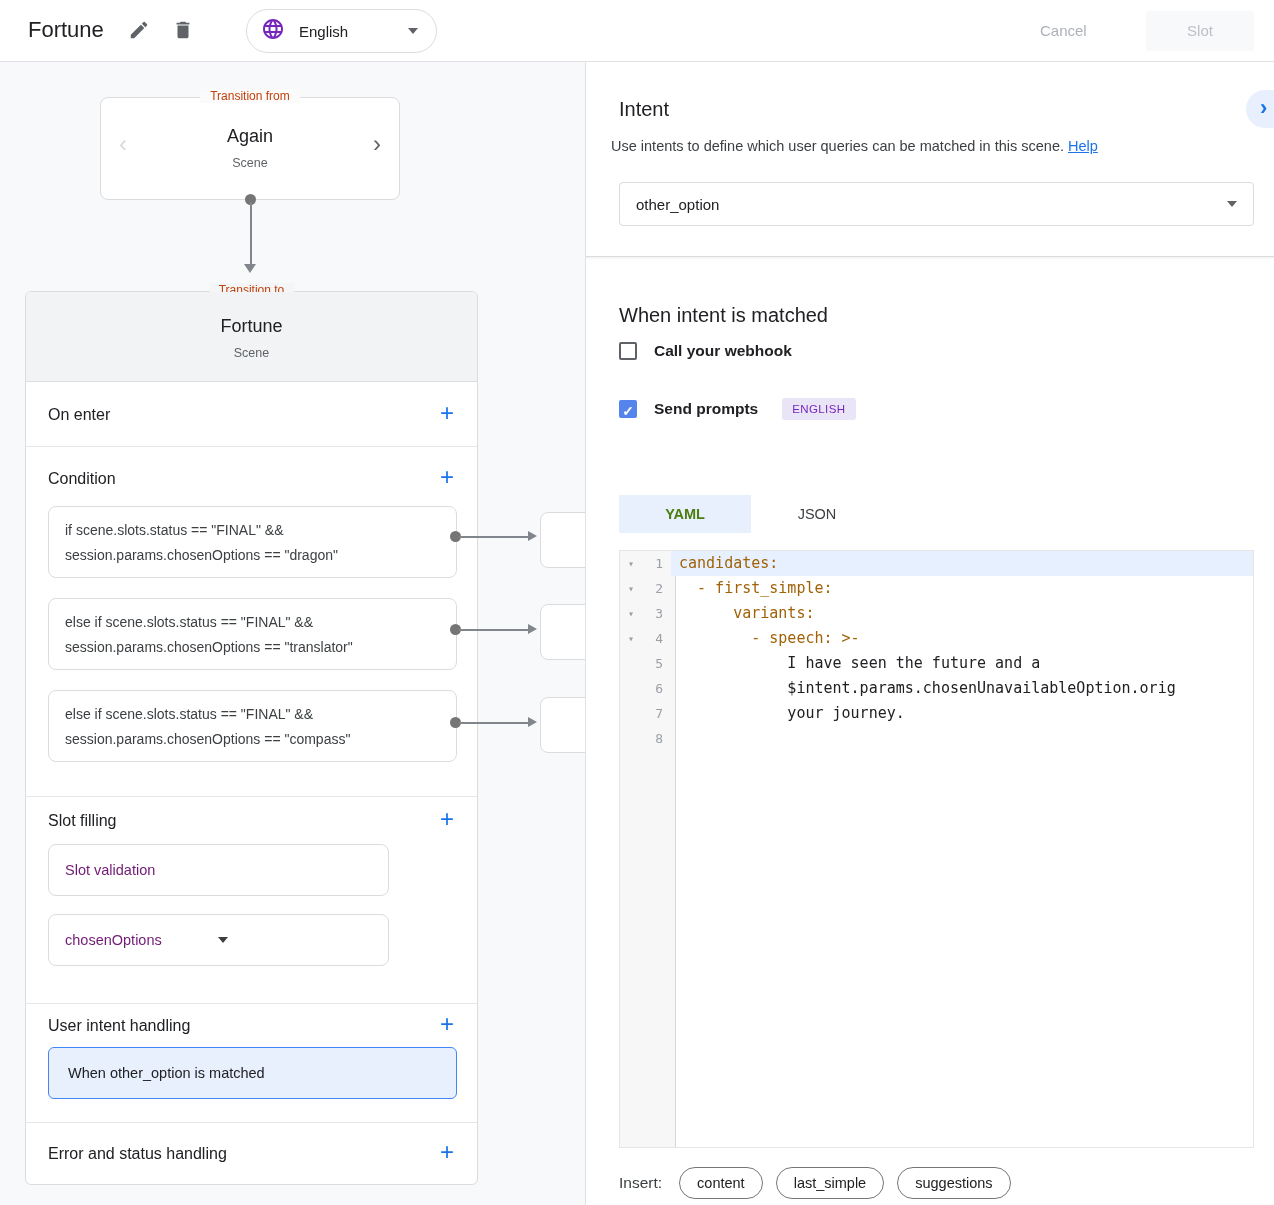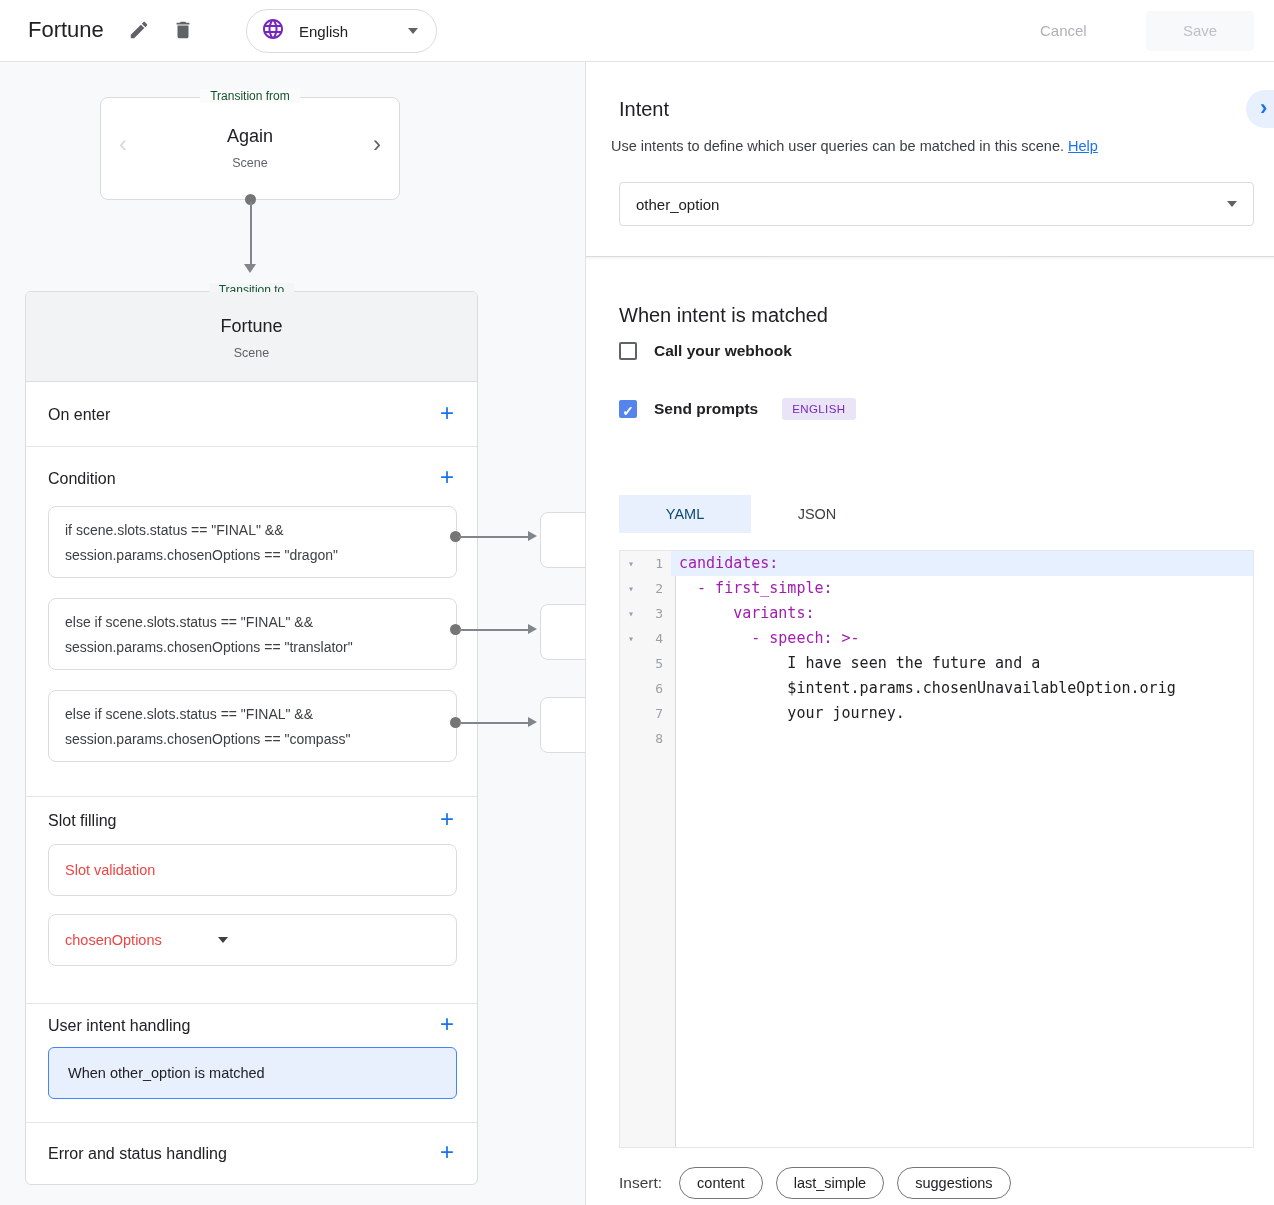--- a/index.html
+++ b/index.html
@@ -25,21 +25,21 @@
                 color:#aeb2b8; background:none; border:none; line-height:30px; cursor:pointer; }
   .save-btn { position:absolute; left:1146px; top:11px; width:108px; height:40px; background:#f8f9fa;
               color:#bdc1c6; border:none; border-radius:4px; font-size:15px; line-height:40px; text-align:center; }
 
   
   .canvas { position:absolute; left:0; top:62px; width:585px; height:1143px; background:#f8f9fa;
             overflow:hidden; z-index:10; }
   .from-card { position:absolute; left:100px; top:35px; width:300px; height:103px; background:#fff;
                border:1px solid #dadce0; border-radius:8px; }
   .legend { position:absolute; top:-9px; left:50%; transform:translateX(-50%); font-size:12px;
-            color:#14532d; padding:0 10px; white-space:nowrap; }
+            color:#c2410c; padding:0 10px; white-space:nowrap; }
   .from-card .legend { background:#fbfbfc; }
   .card-title { position:absolute; left:0; width:100%; text-align:center; font-size:18px; color:#202124; }
   .card-sub { position:absolute; left:0; width:100%; text-align:center; font-size:12.5px; color:#5f6368; }
   .from-card .card-title { top:28px; }
   .from-card .card-sub { top:58px; }
   .nav-chev { position:absolute; top:34px; font-size:24px; line-height:24px; cursor:pointer; }
   .nav-chev.left { left:18px; color:#d6d9dd; }
   .nav-chev.right { right:18px; color:#5f6368; }
 
   .conn-dot { position:absolute; width:11px; height:11px; border-radius:50%; background:#757575; }
@@ -59,23 +59,23 @@
   .scene-header .card-sub { top:54px; }
 
   .sect-label { position:absolute; left:22px; font-size:16px; color:#202124; }
   .plus-btn { position:absolute; right:18px; width:24px; height:24px; font-size:24px; line-height:22px;
               color:#1a73e8; text-align:center; cursor:pointer; }
   .sect-border { position:absolute; left:0; width:100%; border-top:1px solid #e4e6e8; }
 
   .cond-box { position:absolute; left:22px; width:409px; height:72px; border:1px solid #dadce0;
               border-radius:8px; background:#fff; padding:11px 16px; font-size:14px; line-height:25px;
               color:#3c4043; }
-  .field-box { position:absolute; left:22px; width:409px; height:52px; border:1px solid #dadce0;
+  .field-box { position:absolute; left:22px; width:341px; height:52px; border:1px solid #dadce0;
                border-radius:8px; background:#fff; display:flex; align-items:center; padding:0 16px;
-               font-size:14.5px; color:#ef4444; }
+               font-size:14.5px; color:#701a75; }
   .field-box .caret-down { margin-left:32px; border-top-color:#3c4043; }
   .matched-box { position:absolute; left:22px; width:409px; height:52px; border:1.5px solid #4285f4;
                  border-radius:6px; background:#e8f0fe; display:flex; align-items:center; padding:0 19px;
                  font-size:14.5px; color:#202124; }
   .dest-box { position:absolute; left:540px; width:80px; height:56px; background:#fff;
               border:1px solid #dadce0; border-radius:8px; }
 
   
   .panel { position:absolute; left:585px; top:62px; width:689px; height:1143px; background:#fff;
            border-left:1px solid #e0e2e5; overflow:hidden; z-index:20; }
@@ -97,33 +97,33 @@
   .checkbox { width:18px; height:18px; border:2px solid #5f6368; border-radius:2px; background:#fff; cursor:pointer; }
   .checkbox.checked { background:#5584ec; border-color:#5584ec; color:#fff; font-size:14px; line-height:18px;
                       text-align:center; font-weight:bold; }
   .check-label { margin-left:17px; font-size:15.5px; font-weight:bold; color:#202124; }
   .lang-badge { margin-left:24px; background:#e9e4f6; color:#7627bb; font-size:11.5px; letter-spacing:.4px;
                 padding:5px 10px; border-radius:3px; }
   .panel-hint { position:absolute; left:33px; top:372px; width:632px; font-size:14.5px; line-height:20px; color:#3c4043; }
 
   .tab { position:absolute; top:433px; width:132px; height:38px; text-align:center; line-height:38px;
          font-size:14.5px; cursor:pointer; }
-  .tab.active { left:33px; background:#e8f0fe; color:#0c4a6e; font-weight:normal; }
+  .tab.active { left:33px; background:#e8f0fe; color:#4d7c0f; font-weight:bold; }
   .tab.inactive { left:165px; color:#3c4043; }
 
   .editor { position:absolute; left:33px; top:488px; width:635px; height:598px; border:1px solid #e4e6e8;
             background:#fff; font-family:"DejaVu Sans Mono", monospace; font-size:15px; overflow:hidden; }
   .gutter-bg { position:absolute; left:0; top:0; width:56px; height:100%; background:#f7f7f7;
                border-right:1px solid #d7d7d7; }
   .ed-row { position:relative; display:flex; height:25px; line-height:25px; }
   .ed-fold { width:22px; text-align:center; font-size:10px; color:#9aa0a6; flex:none; }
   .ed-num { width:28px; text-align:right; padding-right:7px; font-size:13px; color:#9aa0a6; flex:none; }
   .ed-code { flex:1; padding-left:8px; white-space:pre; overflow:hidden; color:#202124; margin-left:1px; }
   .ed-row.active .ed-code { background:#e7f0fe; }
-  .ed-code.key { color:#a21caf; }
+  .ed-code.key { color:#a16207; }
 
   .insert-row { position:absolute; left:33px; top:1105px; display:flex; align-items:center; }
   .insert-label { font-size:15.5px; color:#3c4043; margin-right:17px; }
   .chip { height:32px; border:1px solid #747775; border-radius:16px; background:#fff; padding:0 17px;
           font-size:14.5px; color:#202124; line-height:30px; margin-right:13px; cursor:pointer; }
 </style>
 </head>
 <body>
 
 <div class="app">
@@ -141,21 +141,21 @@
           </svg></span>
     </div>
     <div class="lang-pill">
       <span><svg viewBox="0 0 24 24">
             <path d="M11.99 2C6.47 2 2 6.48 2 12s4.47 10 9.99 10C17.52 22 22 17.52 22 12S17.52 2 11.99 2zm6.93 6h-2.95a15.65 15.65 0 0 0-1.38-3.56A8.03 8.03 0 0 1 18.92 8zM12 4.04c.83 1.2 1.48 2.53 1.91 3.96h-3.82c.43-1.43 1.08-2.76 1.91-3.96zM4.26 14C4.1 13.36 4 12.69 4 12s.1-1.36.26-2h3.38c-.08.66-.14 1.32-.14 2 0 .68.06 1.34.14 2H4.26zm.82 2h2.95c.32 1.25.78 2.45 1.38 3.56A7.987 7.987 0 0 1 5.08 16zm2.95-8H5.08a7.987 7.987 0 0 1 4.33-3.56A15.65 15.65 0 0 0 8.03 8zM12 19.96c-.83-1.2-1.48-2.53-1.91-3.96h3.82c-.43 1.43-1.08 2.76-1.91 3.96zM14.34 14H9.66c-.09-.66-.16-1.32-.16-2 0-.68.07-1.35.16-2h4.68c.09.65.16 1.32.16 2 0 .68-.07 1.34-.16 2zm.25 5.56c.6-1.11 1.06-2.31 1.38-3.56h2.95a8.03 8.03 0 0 1-4.33 3.56zM16.36 14c.08-.66.14-1.32.14-2 0-.68-.06-1.34-.14-2h3.38c.16.64.26 1.31.26 2s-.1 1.36-.26 2h-3.38z"></path>
           </svg></span>
       <span class="lang-label">English</span>
       <span class="caret-down"></span>
     </div>
     <div class="cancel-btn">Cancel</div>
-    <div class="save-btn">Save</div>
+    <div class="save-btn">Slot</div>
   </div>
 
   <div class="canvas">
 
     <div class="from-card">
       <span class="legend">Transition from</span>
       <span class="nav-chev left">‹</span>
       <span class="nav-chev right">›</span>
       <div class="card-title">Again</div>
       <div class="card-sub">Scene</div>

